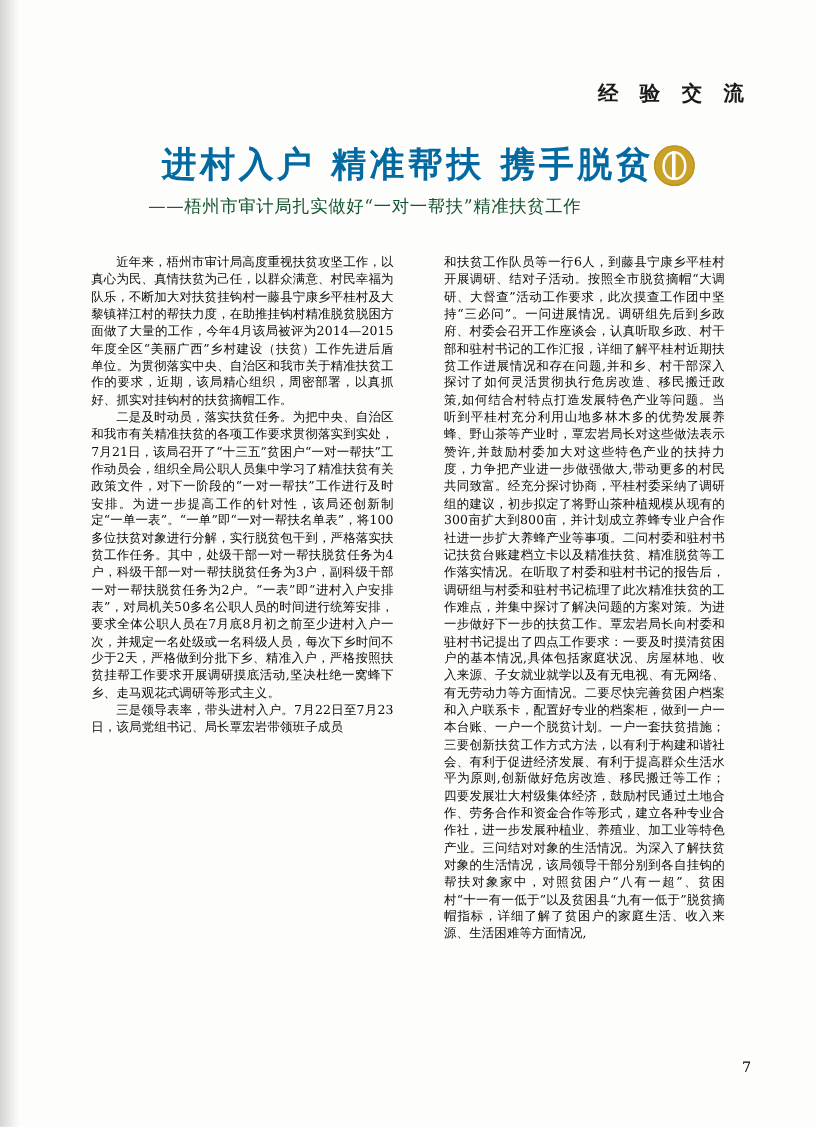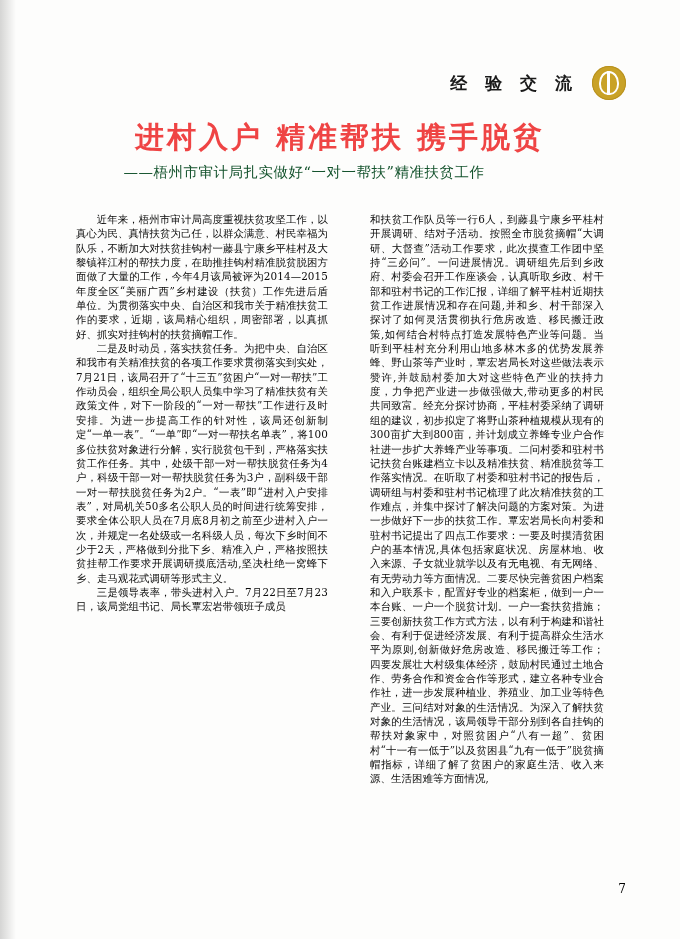--- a/index.html
+++ b/index.html
@@ -23,21 +23,22 @@
     background: #fdfdfc;
     box-sizing: border-box;
   }
   
   .header {
     position: absolute;
     right: 54px;
     top: 66px;
     display: flex;
     align-items: center;
-    gap: 14px;
+    gap: 32px;
+    flex-direction: column;
   }
   .header-title {
     font-family: "DejaVu Serif", "Liberation Serif", serif;
     font-weight: bold;
     font-size: 17px;
     letter-spacing: 6px;
     color: #1a1a1a;
   }
   .header-logo {
     width: 34px;
@@ -67,21 +68,21 @@
   .doc-title {
     position: absolute;
     top: 118px;
     left: 0;
     width: 680px;
     text-align: center;
     font-family: "DejaVu Serif", "Liberation Serif", serif;
     font-weight: bold;
     font-size: 29px;
     letter-spacing: 3px;
-    color: #ef4444;
+    color: #0369a1;
   }
   .doc-subtitle {
     position: absolute;
     top: 163px;
     left: 0;
     width: 608px;
     text-align: center;
     font-family: "DejaVu Serif", "Liberation Serif", serif;
     font-size: 14.5px;
     letter-spacing: 0.5px;

